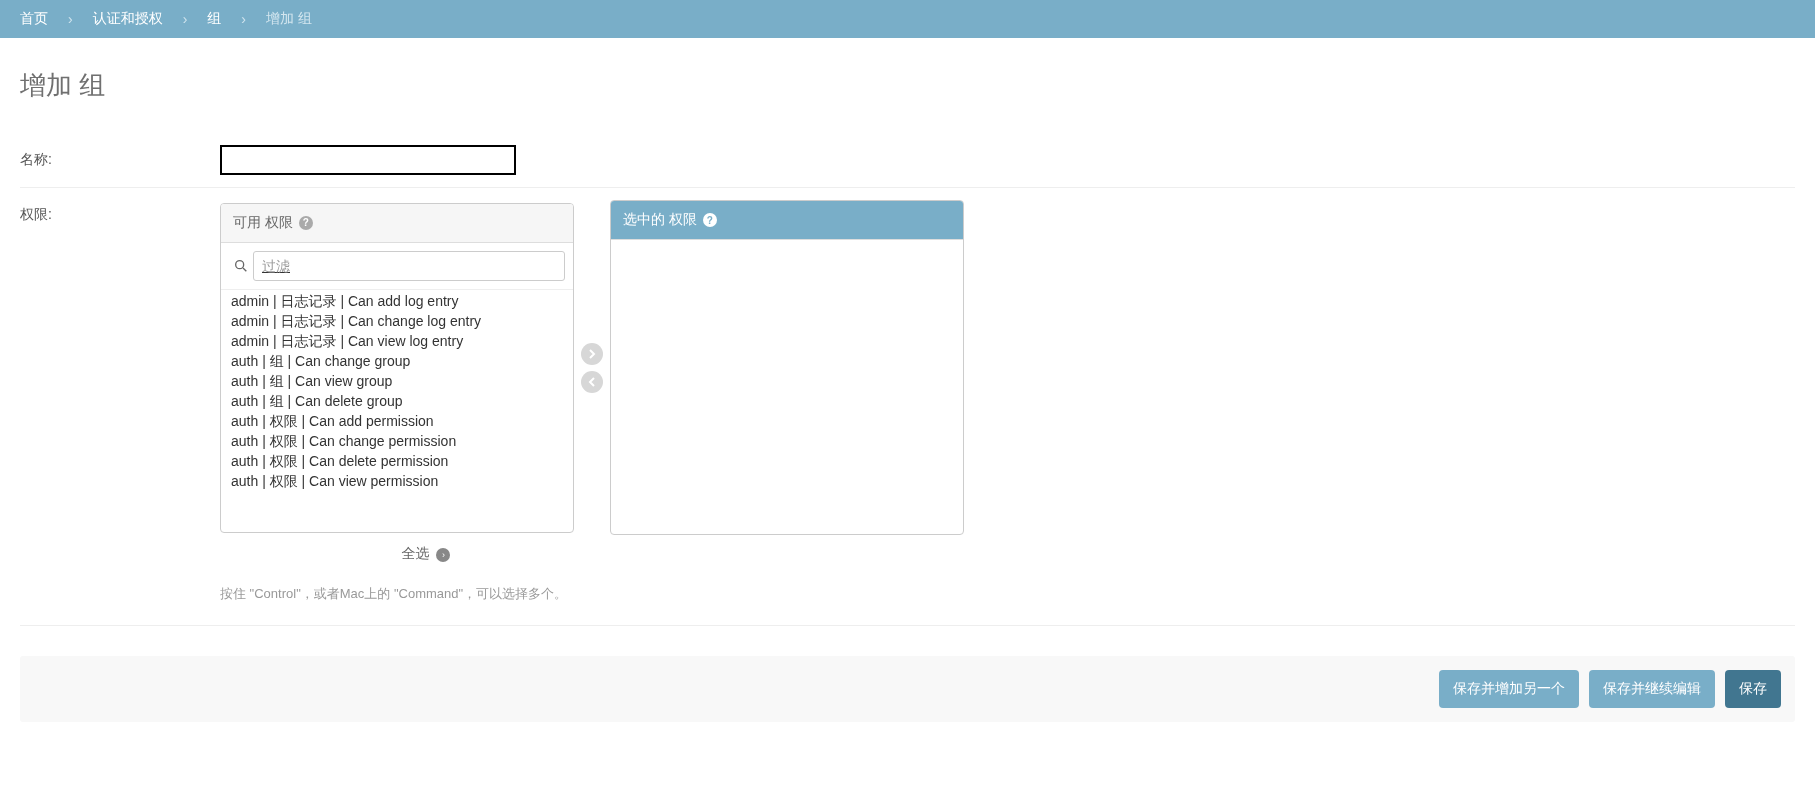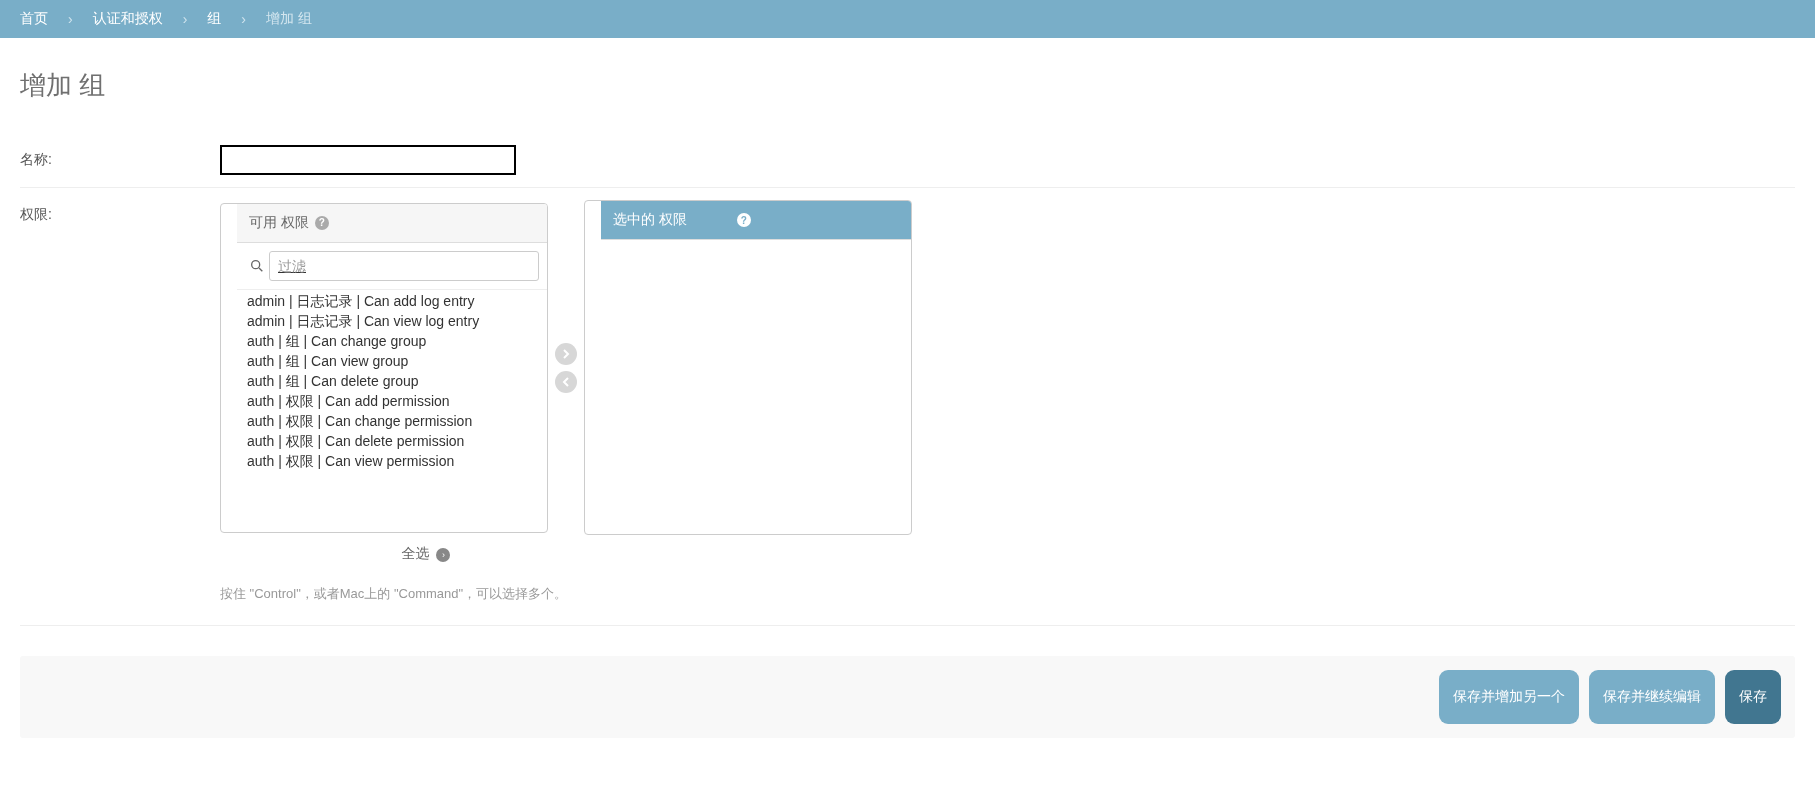--- a/index.html
+++ b/index.html
@@ -16,23 +16,23 @@
   h1.page-title{font-weight:300;font-size:26px;color:#707070;margin:10px 0 30px 0;}
 
   .form-row{display:flex;padding:12px 0;border-bottom:1px solid #eee;align-items:flex-start;}
   .form-row:last-of-type{border-bottom:none;}
   .form-row>label{width:200px;color:#555;font-size:14px;padding-top:6px;}
 
   .name-input{width:296px;height:30px;border:2px solid #000;padding:2px 6px;font-size:14px;background:#fff;}
 
   .selector-wrap{flex:1;}
   .selector{display:flex;align-items:center;max-width:1060px;}
-  .panel{width:328px;border:1px solid #ccc;border-radius:4px;overflow:hidden;background:#fff;padding-left:16px;}
+  .panel{width:354px;border:1px solid #ccc;border-radius:4px;overflow:hidden;background:#fff;}
   .panel-header{background:#f6f6f6;border-bottom:1px solid #ddd;padding:10px 12px;font-size:14px;color:#666;display:flex;align-items:center;}
-  .panel-header.chosen{background:#79aec8;color:#fff;gap:44px;}
+  .panel-header.chosen{background:#79aec8;color:#fff;}
   .help-icon{display:inline-flex;align-items:center;justify-content:center;width:14px;height:14px;margin-left:6px;border-radius:50%;background:#aaa;color:#fff;font-size:10px;font-weight:bold;}
   .panel-header.chosen .help-icon{background:#fff;color:#79aec8;}
 
   .filter-row{display:flex;align-items:center;padding:8px;border-bottom:1px solid #eee;text-decoration:underline;}
   .filter-row .search-icon{width:24px;color:#666;display:flex;justify-content:center;}
   .filter-input{flex:1;height:30px;border:1px solid #ccc;border-radius:3px;padding:0 8px;font-size:14px;color:#333;}
   .filter-input::placeholder{color:#999;}
 
   .options-box{height:242px;overflow-y:scroll;padding:2px 0;}
   .options-box .opt{padding:1px 10px;font-size:14px;color:#333;white-space:nowrap;cursor:default;}
@@ -45,21 +45,21 @@
   .panel-footer-links .half{width:412px;text-align:center;font-size:14px;padding:4px 0;}
   .panel-footer-links .gap{width:36px;}
   .choose-all{color:#666;cursor:pointer;margin-top:48px;}
   .choose-all .circ{display:inline-flex;align-items:center;justify-content:center;width:14px;height:14px;border-radius:50%;background:#888;color:#fff;font-size:9px;margin-left:3px;}
   .remove-all{color:#bbb;cursor:default;}
   .remove-all .circ{display:inline-flex;align-items:center;justify-content:center;width:14px;height:14px;border-radius:50%;background:#ccc;color:#fff;font-size:9px;margin-right:3px;}
 
   .help-text{color:#999;font-size:13px;margin:18px 0 10px 0;}
 
   .submit-row{background:#f8f8f8;padding:14px;margin:30px 0 0 0;display:flex;justify-content:flex-end;gap:10px;border-radius:3px;}
-  .btn{border:none;border-radius:9px;padding:18px 14px;font-size:14px;color:#fff;cursor:pointer;}
+  .btn{border:none;border-radius:4px;padding:10px 14px;font-size:14px;color:#fff;cursor:pointer;}
   .btn-light{background:#79aec8;}
   .btn-primary{background:#417690;}
 
   
   svg{display:block;}
 </style>
 </head>
 <body>
 
 <div class="breadcrumb">
@@ -96,20 +96,21 @@
             <span class="search-icon">
               <svg width="16" height="16" viewBox="0 0 24 24" fill="none" stroke="#666" stroke-width="2">
                   <circle cx="10" cy="10" r="6"></circle>
                   <line x1="20" y1="20" x2="15" y2="15"></line>
                 </svg>
             </span>
             <input class="filter-input" type="text" placeholder="过滤" style="">
           </div>
           <div class="options-box" id="available-options">
               <div class="opt">admin | 日志记录 | Can add log entry</div>
+              <div class="opt">admin | 日志记录 | Can change log entry</div>
               <div class="opt">admin | 日志记录 | Can view log entry</div>
               <div class="opt">auth | 组 | Can change group</div>
               <div class="opt">auth | 组 | Can view group</div>
               <div class="opt">auth | 组 | Can delete group</div>
               <div class="opt">auth | 权限 | Can add permission</div>
               <div class="opt">auth | 权限 | Can change permission</div>
               <div class="opt">auth | 权限 | Can delete permission</div>
               <div class="opt">auth | 权限 | Can view permission</div>
             </div>
         </div>

